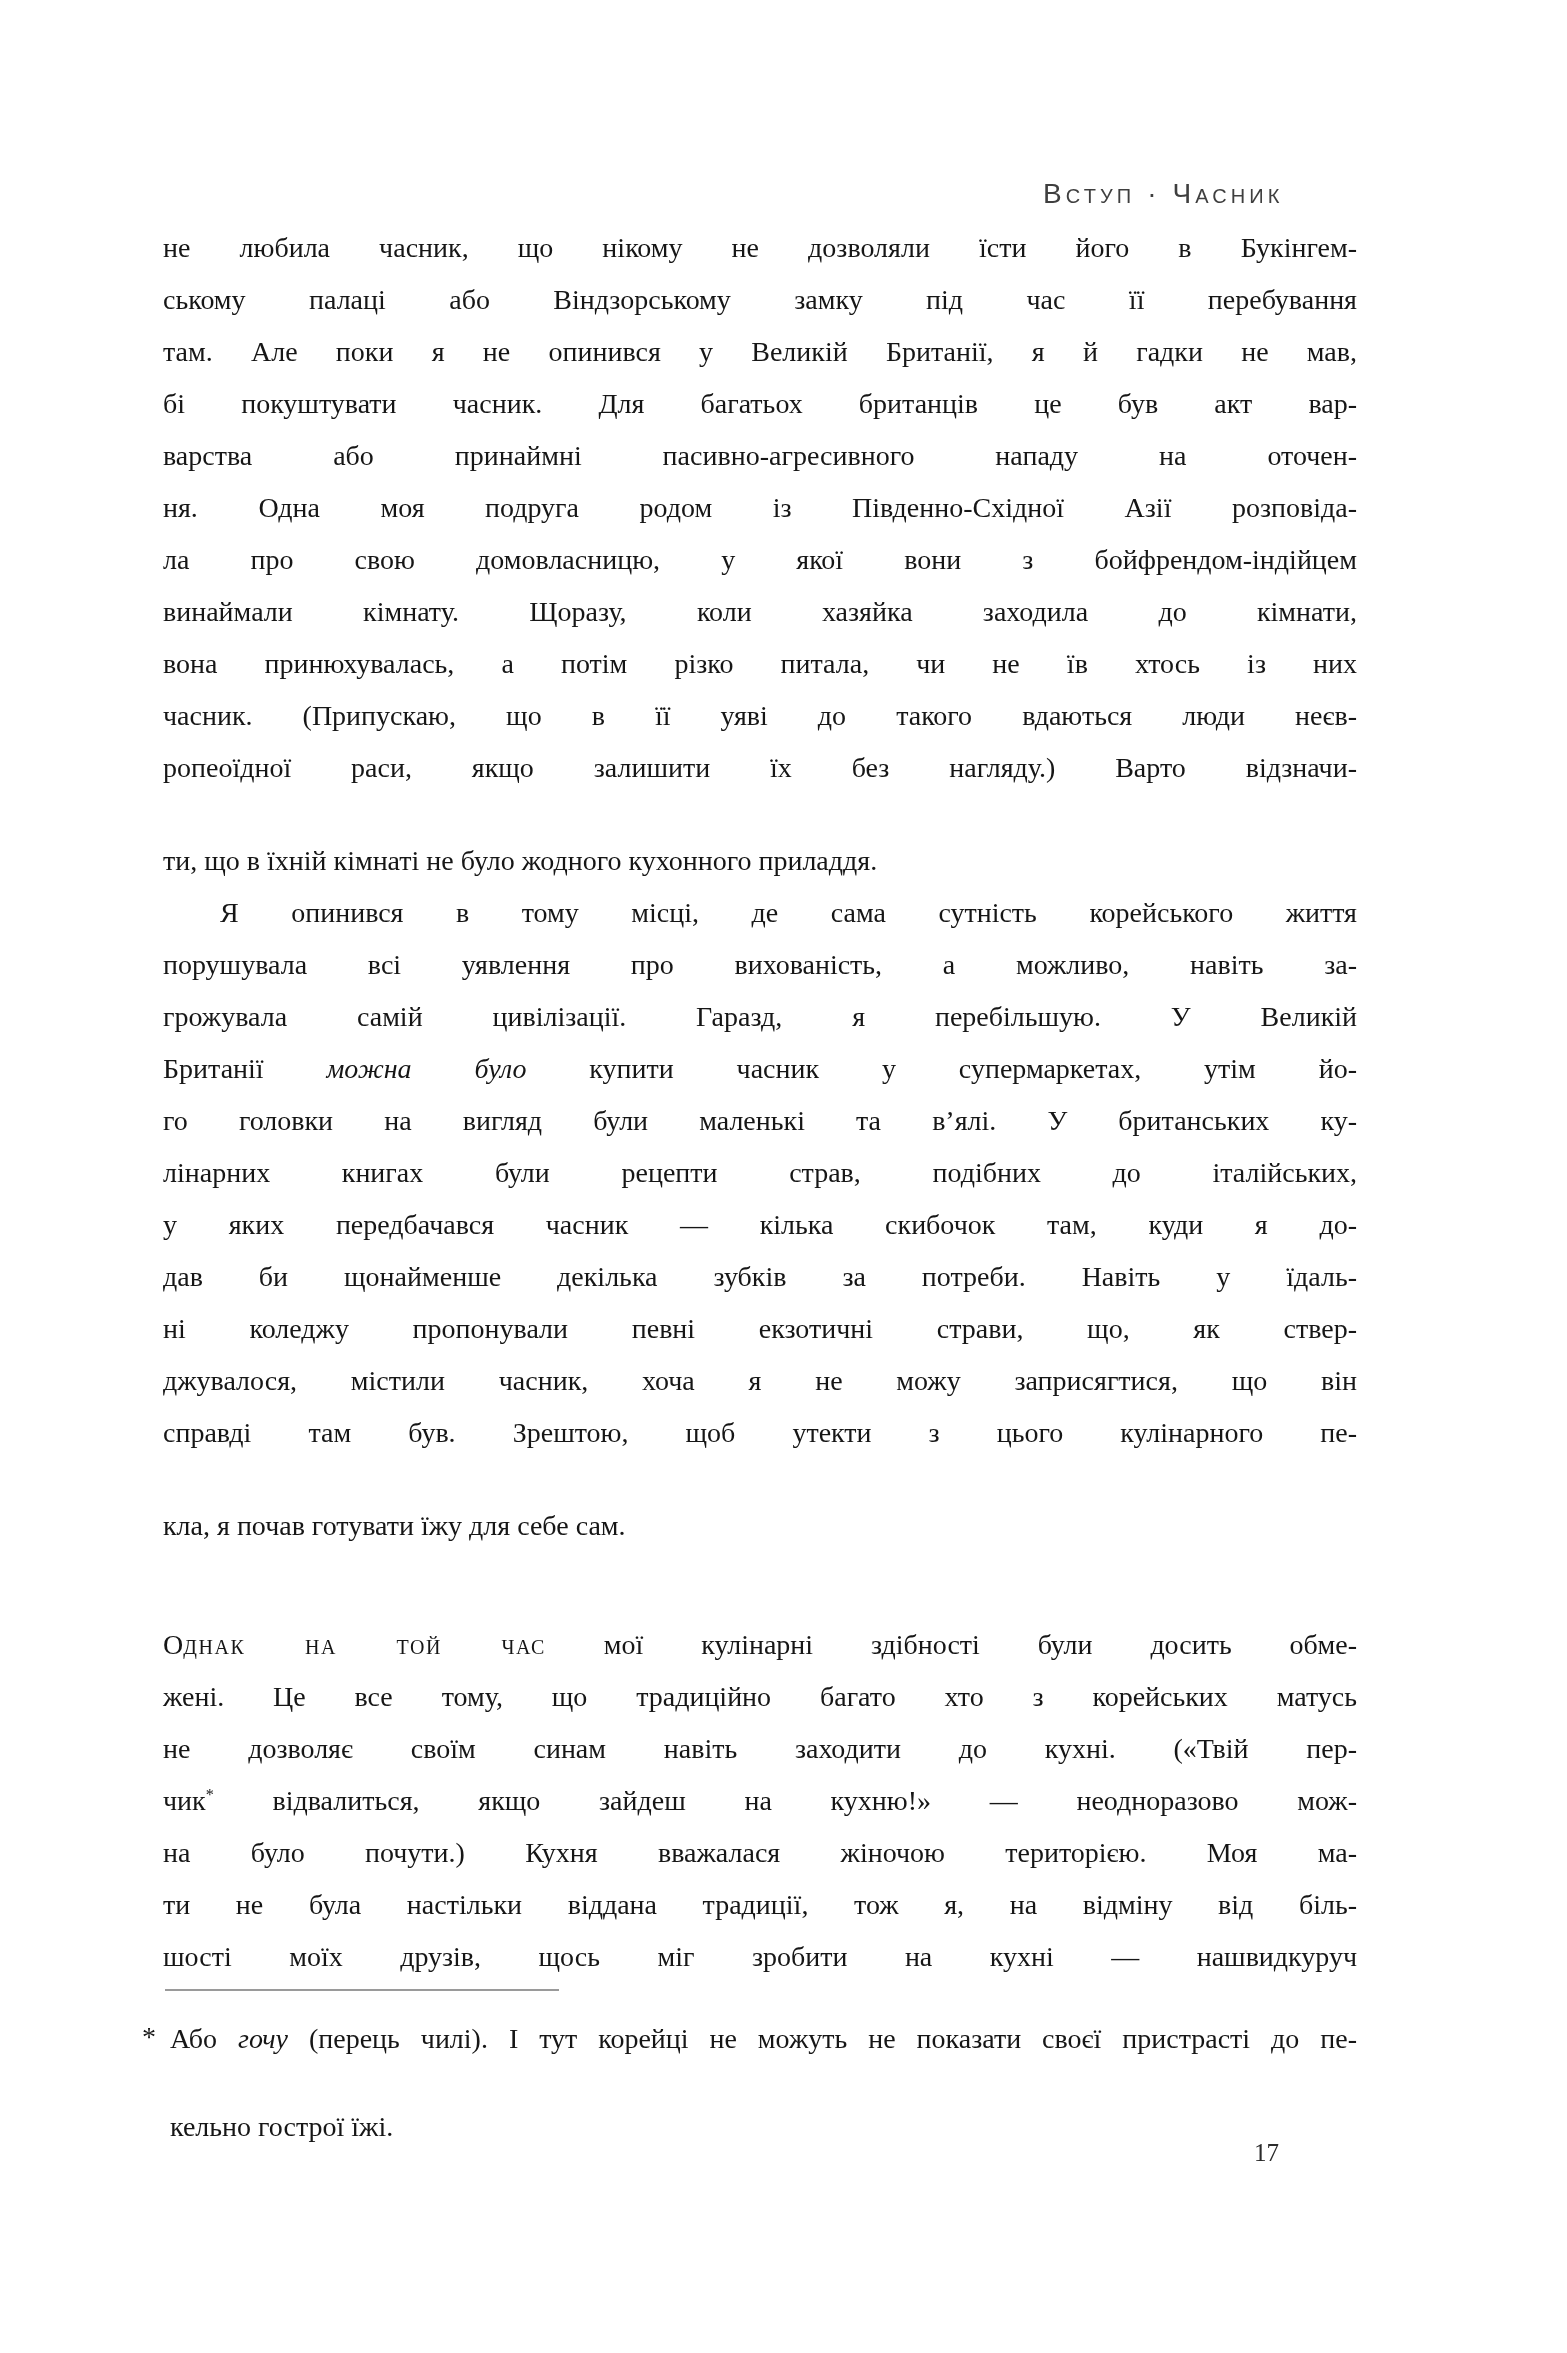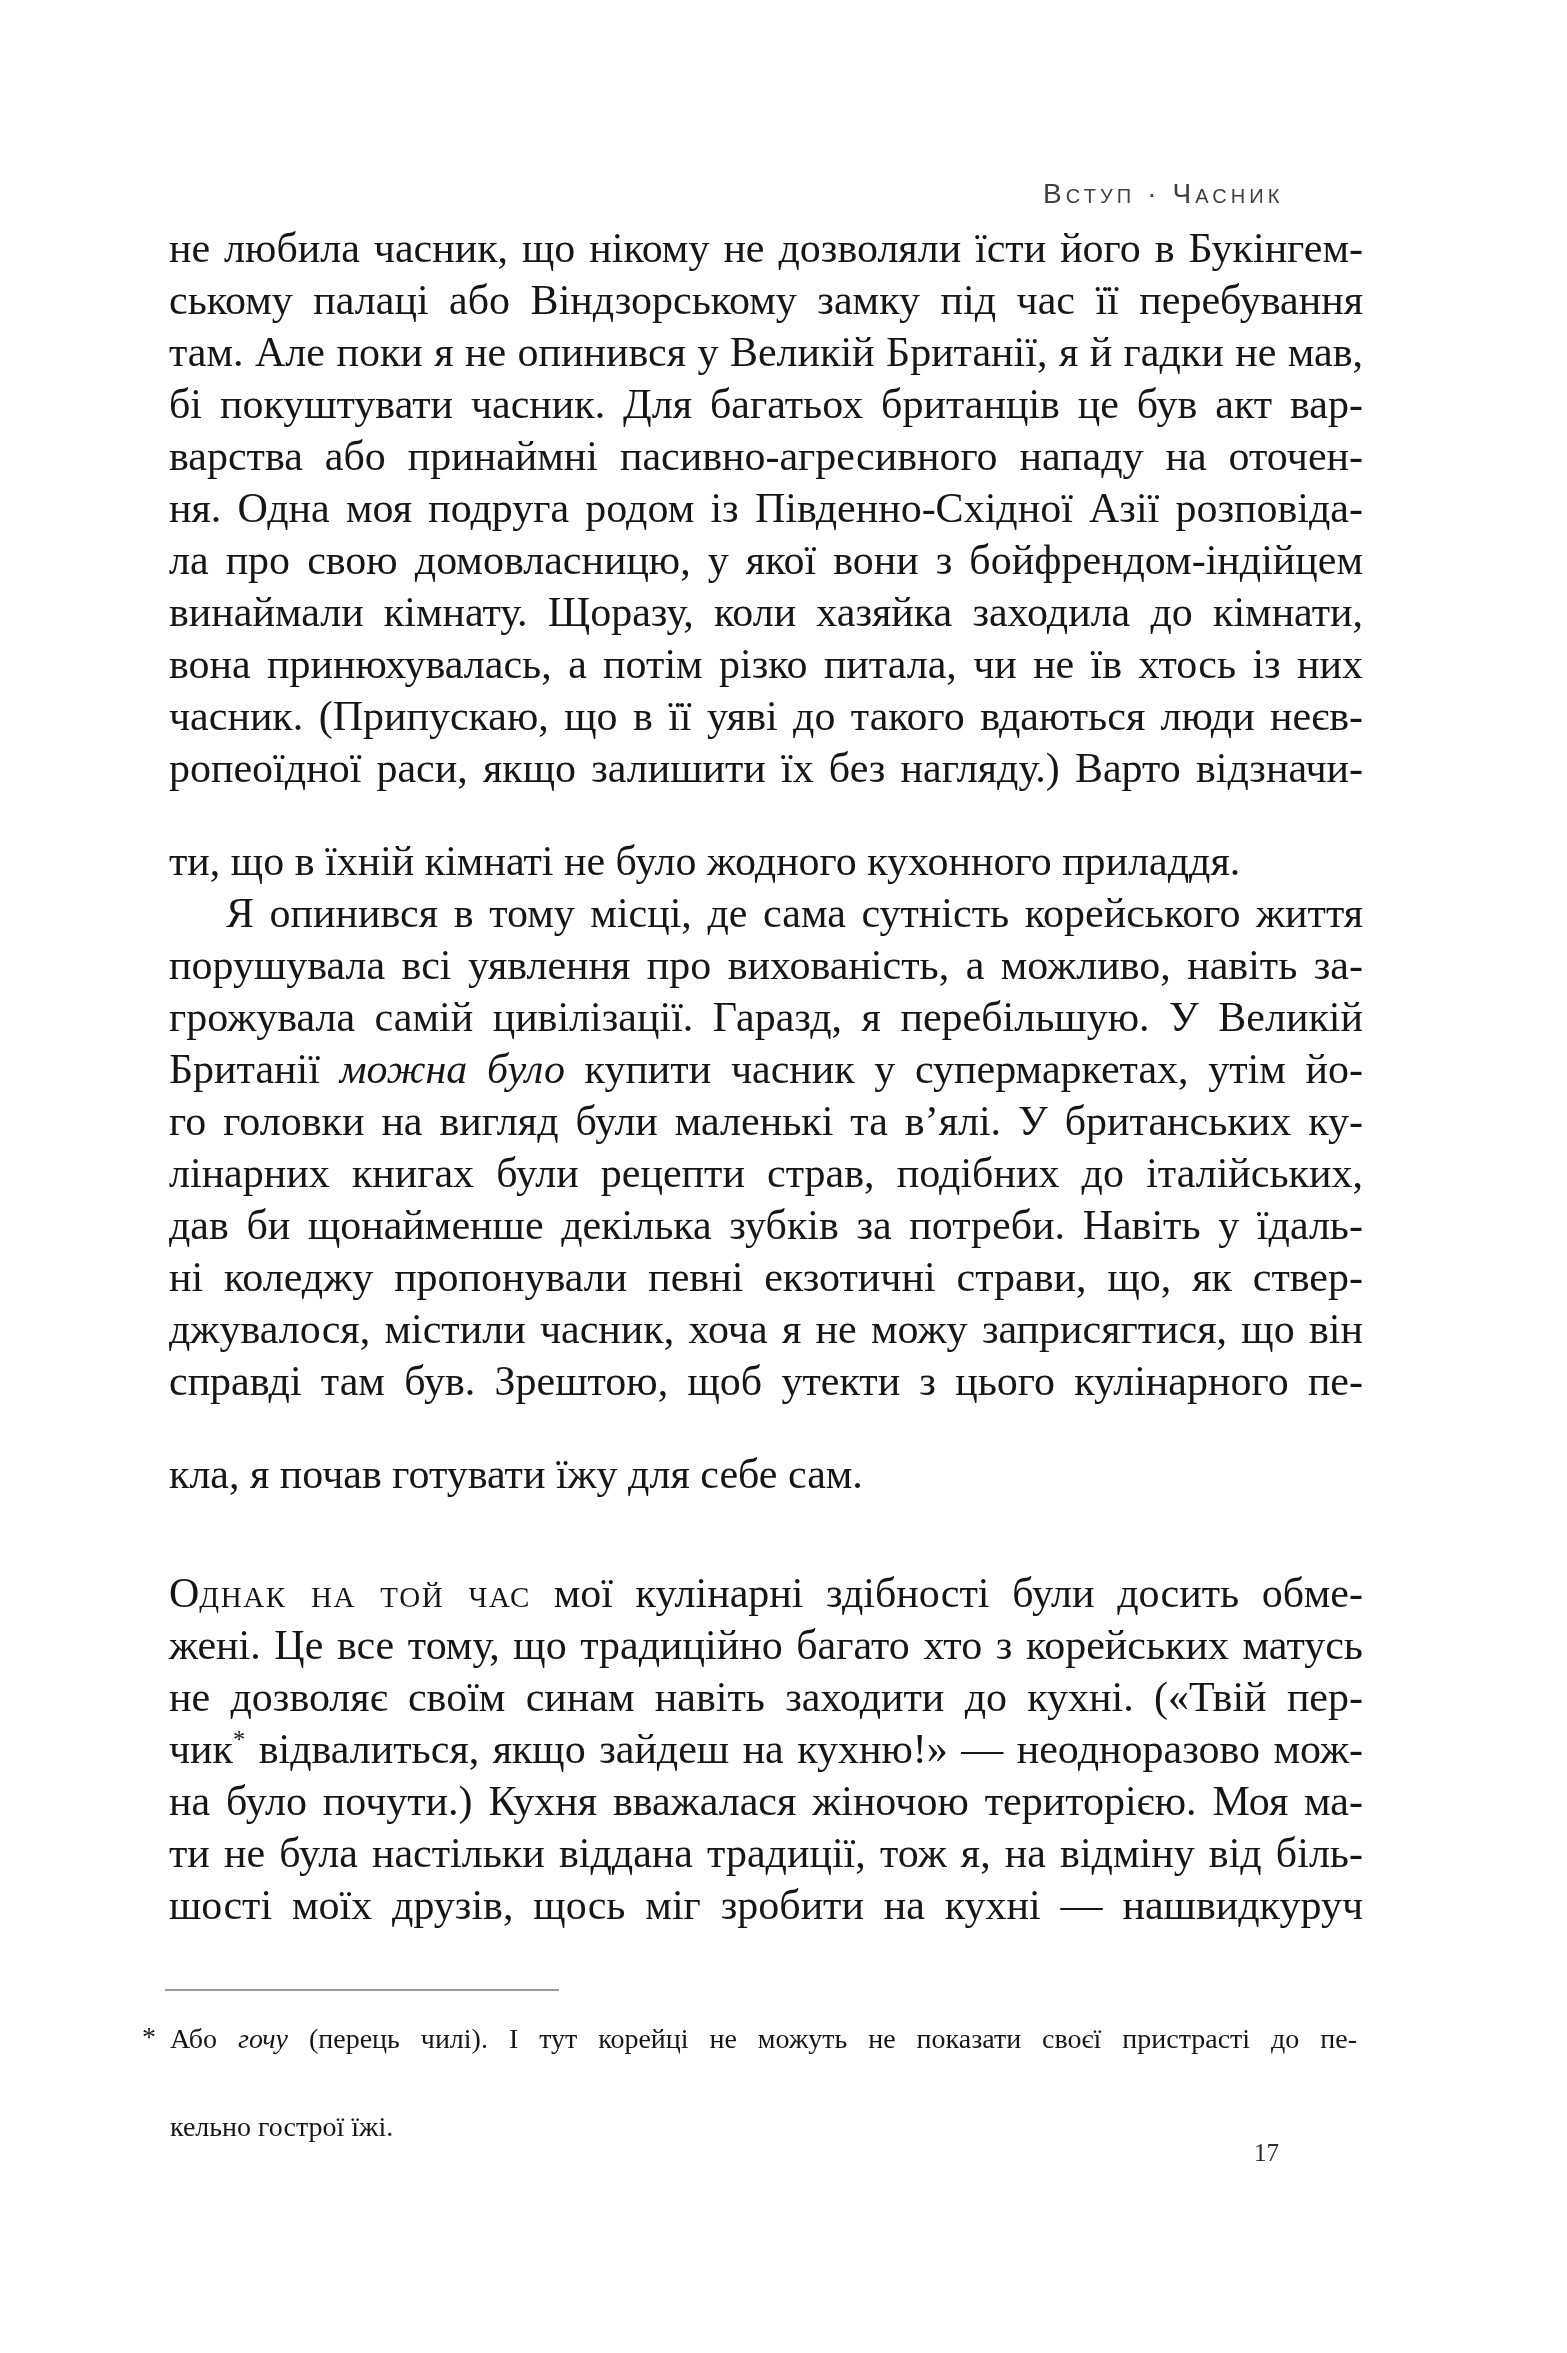--- a/index.html
+++ b/index.html
@@ -25,24 +25,24 @@
     font-variant: small-caps;
     letter-spacing: 4.1px;
     font-size: 28px;
     line-height: 33px;
     color: #3f3f3f;
     white-space: nowrap;
     margin-top: 40px;
   }
   .body-text {
     position: absolute;
-    left: 169px;
+    left: 163px;
     top: 222px;
     width: 1194px;
-    font-size: 42px;
+    font-size: 28px;
     line-height: 52px;
   }
   .paragraph { margin: 0; }
   .paragraph.section-break { margin-top: 67px; }
   .paragraph.indent .text-line:first-child { text-indent: 57px; }
   .text-line {
     text-align: justify;
     text-align-last: justify;
     height: 52px;
     overflow: visible;
@@ -105,20 +105,21 @@
         <div class="text-line">ропеоїдної раси, якщо залишити їх без нагляду.) Варто відзначи-</div>
         <div class="text-line last">ти, що в їхній кімнаті не було жодного кухонного приладдя.</div>
       </div>
       <div class="paragraph indent">
         <div class="text-line">Я опинився в тому місці, де сама сутність корейського життя</div>
         <div class="text-line">порушувала всі уявлення про вихованість, а можливо, навіть за-</div>
         <div class="text-line">грожувала самій цивілізації. Гаразд, я перебільшую. У Великій</div>
         <div class="text-line"><span>Британії </span><span class="seg-italic">можна було</span><span> купити часник у супермаркетах, утім йо-</span></div>
         <div class="text-line">го головки на вигляд були маленькі та в’ялі. У британських ку-</div>
         <div class="text-line">лінарних книгах були рецепти страв, подібних до італійських,</div>
+        <div class="text-line">у яких передбачався часник — кілька скибочок там, куди я до-</div>
         <div class="text-line">дав би щонайменше декілька зубків за потреби. Навіть у їдаль-</div>
         <div class="text-line">ні коледжу пропонували певні екзотичні страви, що, як ствер-</div>
         <div class="text-line">джувалося, містили часник, хоча я не можу заприсягтися, що він</div>
         <div class="text-line">справді там був. Зрештою, щоб утекти з цього кулінарного пе-</div>
         <div class="text-line last">кла, я почав готувати їжу для себе сам.</div>
       </div>
       <div class="paragraph section-break">
         <div class="text-line"><span>О</span><span class="seg-smallcaps">днак на той час</span><span> мої кулінарні здібності були досить обме-</span></div>
         <div class="text-line">жені. Це все тому, що традиційно багато хто з корейських матусь</div>
         <div class="text-line">не дозволяє своїм синам навіть заходити до кухні. («Твій пер-</div>

